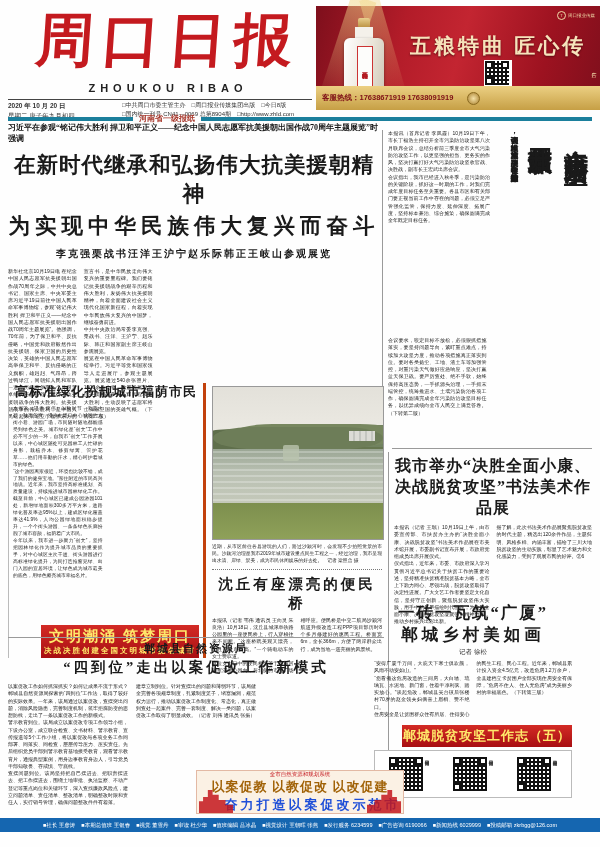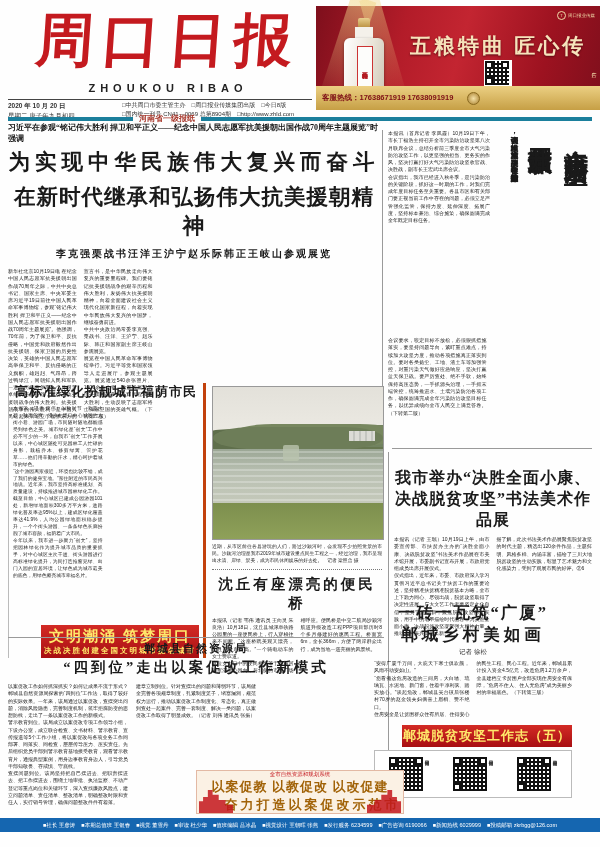--- a/index.html
+++ b/index.html
@@ -104,22 +104,22 @@
     <div class="abs vert" style="right:3px;top:62px;font-size:5px;color:#f0d9a8;">广告</div>
 
     <div class="abs gold-strip" style="left:0;bottom:0;width:284px;height:15px;box-sizing:border-box;">
       <span>客服热线：17638671919  17638091919</span>
       <span style="margin-left:14px;width:11px;height:11px;border-radius:50%;background:radial-gradient(#f5e2a8,#a87e2c);border:1px solid #8a6a20;"></span>
     </div>
   </div>
 
   <div class="abs" style="left:8px;top:122px;width:372px;">
     <div class="bold serif" style="font-size:8px;color:#111;">习近平在参观“铭记伟大胜利 捍卫和平正义——纪念中国人民志愿军抗美援朝出国作战70周年主题展览”时强调</div>
+    <div class="bold center" style="font-size:21.5px;margin-top:6px;letter-spacing:1px;">在新时代继承和弘扬伟大抗美援朝精神</div>
     <div class="bold center" style="font-size:21.5px;margin-top:3px;letter-spacing:5px;">为实现中华民族伟大复兴而奋斗</div>
-    <div class="bold center" style="font-size:21.5px;margin-top:6px;letter-spacing:1px;">在新时代继承和弘扬伟大抗美援朝精神</div>
     <div class="center serif bold" style="font-size:10px;margin-top:7px;letter-spacing:2px;">李克强栗战书汪洋王沪宁赵乐际韩正王岐山参观展览</div>
     <div class="body-txt cols5" style="margin-top:7px;height:158px;">新华社北京10月19日电 在纪念中国人民志愿军抗美援朝出国作战70周年之际，中共中央总书记、国家主席、中央军委主席习近平19日前往中国人民革命军事博物馆，参观“铭记伟大胜利 捍卫和平正义——纪念中国人民志愿军抗美援朝出国作战70周年主题展览”。他强调，70年前，为了保卫和平、反抗侵略，中国党和政府毅然作出抗美援朝、保家卫国的历史性决策，英雄的中国人民志愿军高举保卫和平、反抗侵略的正义旗帜，雄赳赳、气昂昂，跨过鸭绿江，同朝鲜人民和军队一道，历经两年零九个月艰苦卓绝的浴血奋战，赢得了抗美援朝战争的伟大胜利。抗美援朝战争的伟大胜利，是中国人民站起来后屹立于世界东方的宣言书，是中华民族走向伟大复兴的重要里程碑。我们要铭记抗美援朝战争的艰辛历程和伟大胜利，发扬伟大抗美援朝精神，向着全面建设社会主义现代化国家新征程，向着实现中华民族伟大复兴的中国梦，继续奋勇前进。
 中共中央政治局常委李克强、栗战书、汪洋、王沪宁、赵乐际、韩正和国家副主席王岐山参观展览。
 展览在中国人民革命军事博物馆举行。习近平等党和国家领导人走进展厅，参观主题展览。展览通过540余张照片、1900余件文物，全景式展现了抗美援朝战争的光辉历程和伟大胜利，生动反映了志愿军将士保家卫国的英雄气概。（下转第二版）</div>
   </div>
 
   <div class="abs vline" style="left:382px;top:130px;height:315px;"></div>
 
   <div class="abs" style="left:388px;top:130px;width:204px;">
     <div style="display:flex;flex-direction:row;height:202px;">
@@ -159,21 +159,21 @@
     <div class="caption" style="margin-top:3px;">近期，从市区前往各县游玩的人们，路过沙颍河时，会发现不少拍照赏景的市民。沙颍河治理是我市2019年城市建设重点民生工程之一，经过治理，我市呈现出水清、岸绿、景美，成为市民休闲娱乐的好去处。　记者 梁照曾 摄</div>
     <div class="dotted" style="margin-top:4px;"></div>
     <div class="bold center serif" style="font-size:14.5px;letter-spacing:3px;margin-top:5px;">沈丘有座漂亮的便民桥</div>
     <div class="body-txt cols2" style="margin-top:4px;height:64px;">本报讯（记者 韦伟 通讯员 王向灵 朱良浩）10月18日，沈丘县城漯阜铁路公园里的一座便民桥上，行人穿梭往来不间断。“这座桥既美观又漂亮，而且安全系数高。”一个骑电动车的女士赞叹道。
 这位女士口中的便民桥坐落于沙颍河国家湿地公园内，与北侧的市民广场相呼应。便民桥是中交二航局沙颍河航道升级改造工程PPP项目部历时8个多月修建好的惠民工程。桥面宽6m，全长366m，方便了两岸群众出行，成为当地一道亮丽的风景线。</div>
   </div>
 
   <div class="abs vline" style="left:388px;top:452px;height:355px;"></div>
   <div class="abs hline" style="left:392px;top:448px;width:200px;"></div>
 
-  <div class="abs" style="left:394px;top:468px;width:198px;">
+  <div class="abs" style="left:394px;top:456px;width:198px;">
     <div class="bold center serif" style="font-size:16px;letter-spacing:1px;">我市举办“决胜全面小康、</div>
     <div class="bold center serif" style="font-size:16px;letter-spacing:1px;">决战脱贫攻坚”书法美术作品展</div>
     <div class="body-txt cols2" style="margin-top:5px;height:108px;">本报讯（记者 王珉）10月19日上午，由市委宣传部、市扶贫办主办的“决胜全面小康、决战脱贫攻坚”书法美术作品展在市美术馆开展，市委副书记宣布开展，市政府党组成员出席开展仪式。
 仪式指出，近年来，市委、市政府深入学习贯彻习近平总书记关于扶贫工作的重要论述，坚持精准扶贫精准脱贫基本方略，全市上下勠力同心、尽锐出战，脱贫攻坚取得了决定性进展。广大文艺工作者要坚定文化自信，坚持守正创新，聚焦脱贫攻坚伟大实践，用手中的笔墨描绘时代画卷，为决胜全面小康、决战脱贫攻坚凝聚强大精神力量，推动乡村振兴出彩出新。
 据了解，此次书法美术作品展聚焦脱贫攻坚的时代主题，精选出120余件作品，主题鲜明、风格多样、内涵丰富，描绘了三川大地脱贫攻坚的生动实践，彰显了艺术魅力和文化感染力，受到了观展市民的好评。②6</div>
   </div>
 
   <div class="abs" style="left:374px;top:602px;width:198px;">
     <div class="bold center serif" style="font-size:16.5px;letter-spacing:2px;">一砖一瓦筑“广厦”</div>
     <div class="bold center serif" style="font-size:16.5px;letter-spacing:4px;">郸城乡村美如画</div>
@@ -221,21 +221,21 @@
 警示教育到位。该局成立以案促改专项工作领导小组，下设办公室，成立联合检查、文书材料、警示教育、宣传报道等5个工作小组，将以案促改与各项业务工作同部署、同落实、同检查，层层传导压力、压实责任。先后组织党员干部到警示教育基地接受教育，观看警示教育片，通报典型案例，用身边事教育身边人，引导党员干部知敬畏、存戒惧、守底线。
 查摆问题到位。该局坚持把自己摆进去、把职责摆进去、把工作摆进去，围绕土地审批、执法监察、不动产登记等重点岗位和关键环节，深入查找廉政风险点，建立问题清单、责任清单、整改清单，明确整改时限和责任人，实行销号管理，确保问题整改件件有着落。
 建章立制到位。针对查摆出的问题和薄弱环节，该局健全完善各项规章制度，扎紧制度笼子，堵塞漏洞，规范权力运行，推动以案促改工作制度化、常态化，真正做到查处一起案件、完善一套制度、解决一类问题，以案促改工作取得了明显成效。（记者 刘伟 通讯员 张振）</div>
   </div>
 
   <div class="abs cream-banner" style="left:196px;top:770px;width:206px;height:42px;">
     <div class="wall" style="left:2px;"></div>
     <div class="wall" style="right:2px;transform:scaleX(-1);"></div>
     <div style="font-size:5.5px;color:#c3161c;">全市自然资源和规划系统</div>
     <div class="bold" style="font-size:13px;color:#a16207;letter-spacing:1px;">以案促教 以教促改 以改促建</div>
-    <div class="bold" style="font-size:13px;color:#a16207;letter-spacing:3px;margin-left:25px;">奋力打造以案促改示范市</div>
+    <div class="bold" style="font-size:13px;color:#1d4ed8;letter-spacing:3px;margin-left:25px;">奋力打造以案促改示范市</div>
   </div>
 
   <div class="abs footer-bar" style="left:0;top:818px;width:600px;height:14px;">
     <span>■社长 王彦涛</span>
     <span>■本期总值班 王银春</span>
     <span>■视觉 董雪丹</span>
     <span>■审读 杜少华</span>
     <span>■值班编辑 吕冰晶</span>
     <span>■视觉设计 王朝晖 张燕</span>
     <span>■发行服务 6234599</span>

